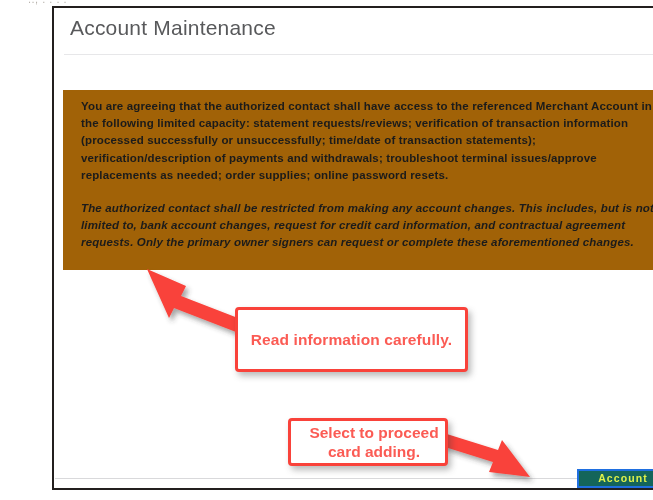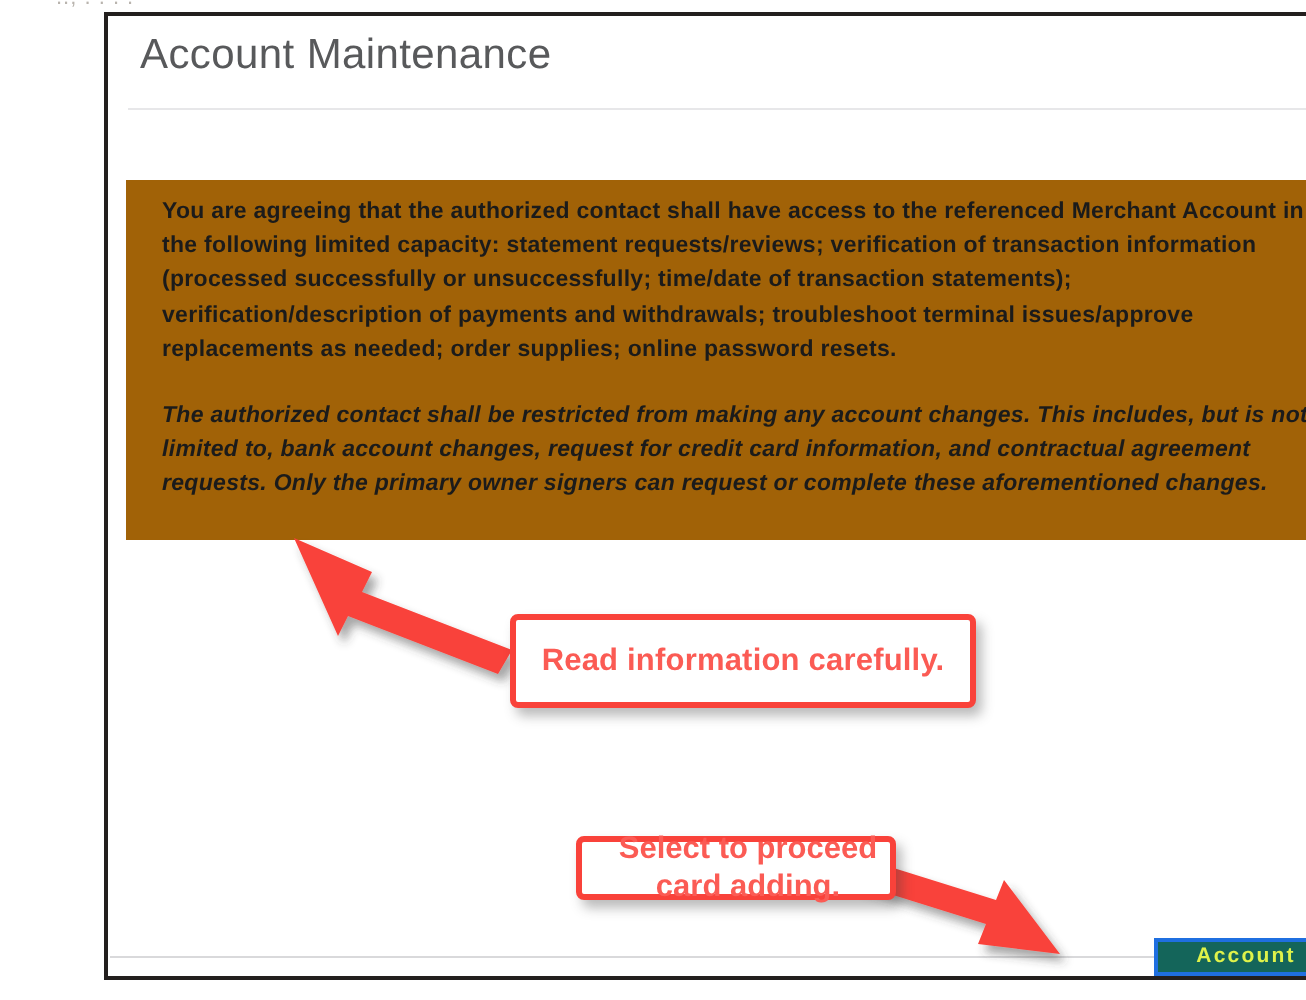--- a/index.html
+++ b/index.html
@@ -100,26 +100,26 @@
     color:#fb5b54;
     font-weight:700;
     text-align:center;
     display:flex;
     align-items:center;
     justify-content:center;
     box-shadow:3px 4px 6px rgba(60,60,60,.35);
     pointer-events:auto;
   }
   #callout-read{
-    left:255px;top:307px;width:233px;height:47px;
+    left:235px;top:307px;width:233px;height:65px;
     font-size:15.5px;
     letter-spacing:.1px;
   }
   #callout-select{
-    left:288px;top:418px;width:160px;height:32px;
+    left:288px;top:418px;width:160px;height:48px;
     font-size:15.5px;
     line-height:19px;
     padding-left:12px;
   }
   .callout span{display:block;}
 </style>
 </head>
 <body>
 
 <div id="top-clip">

